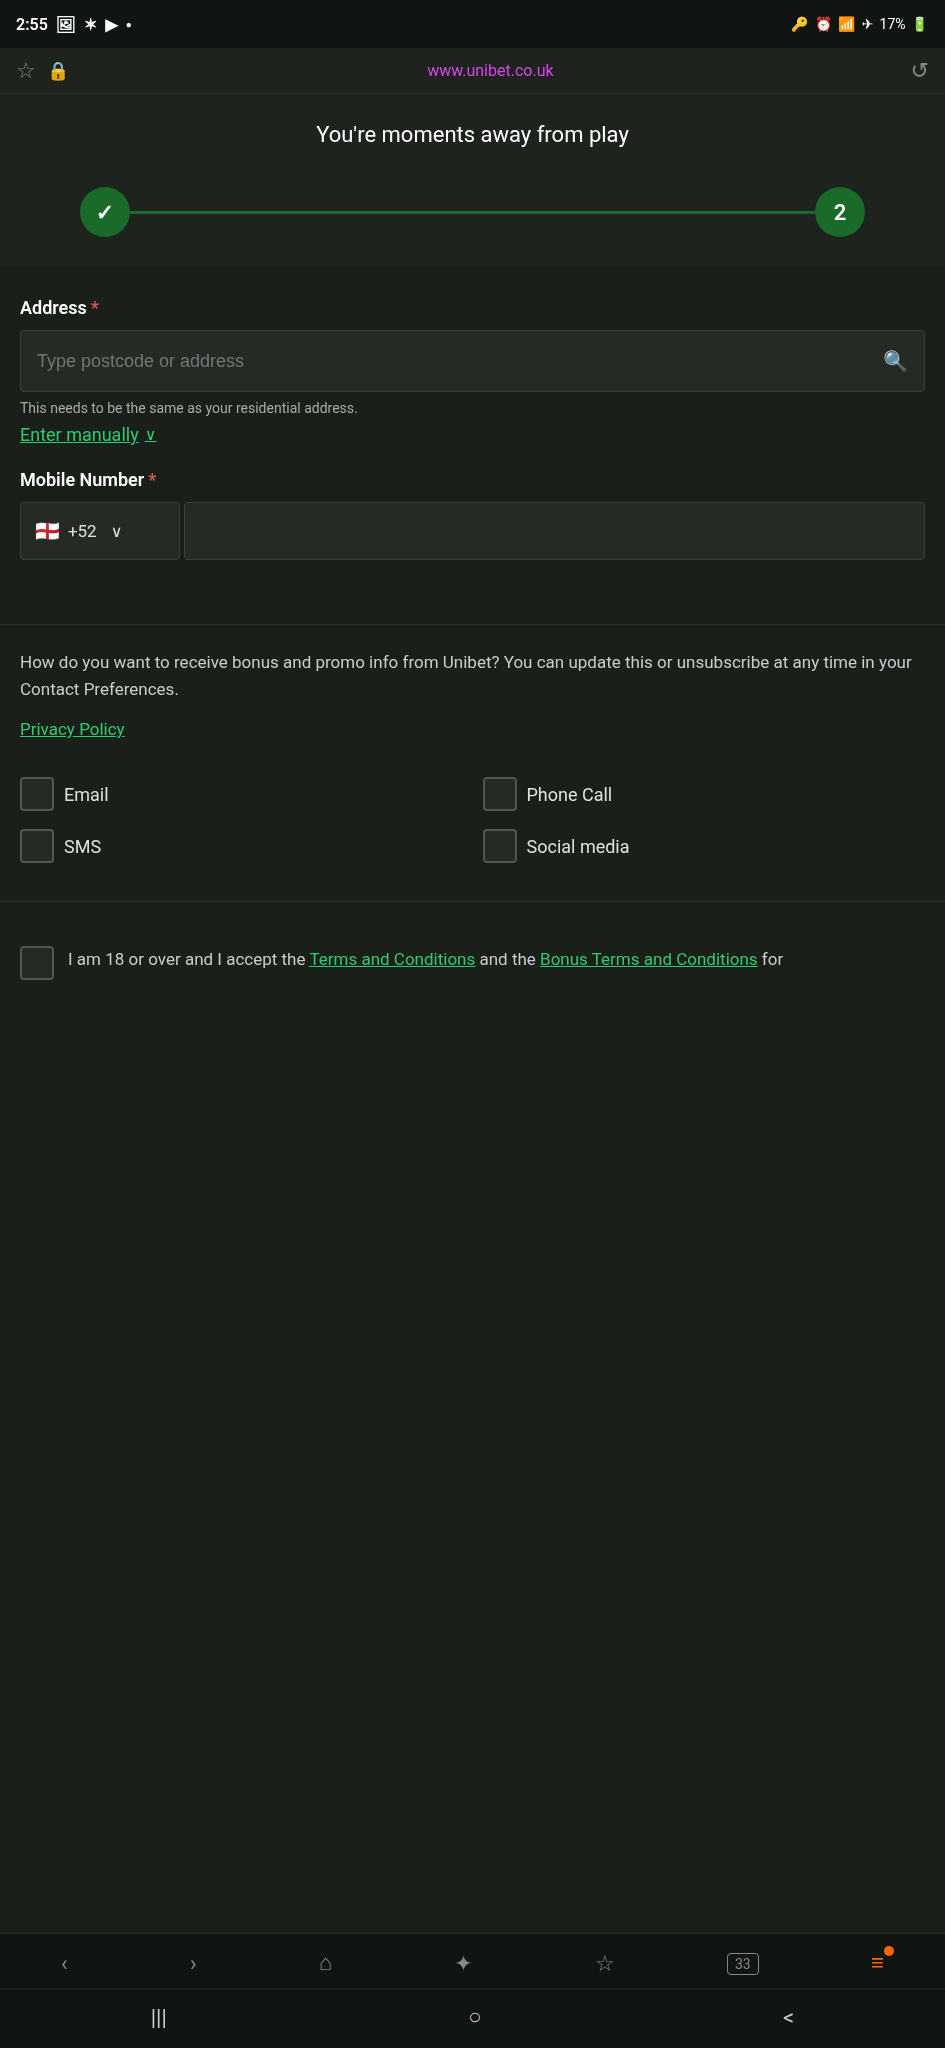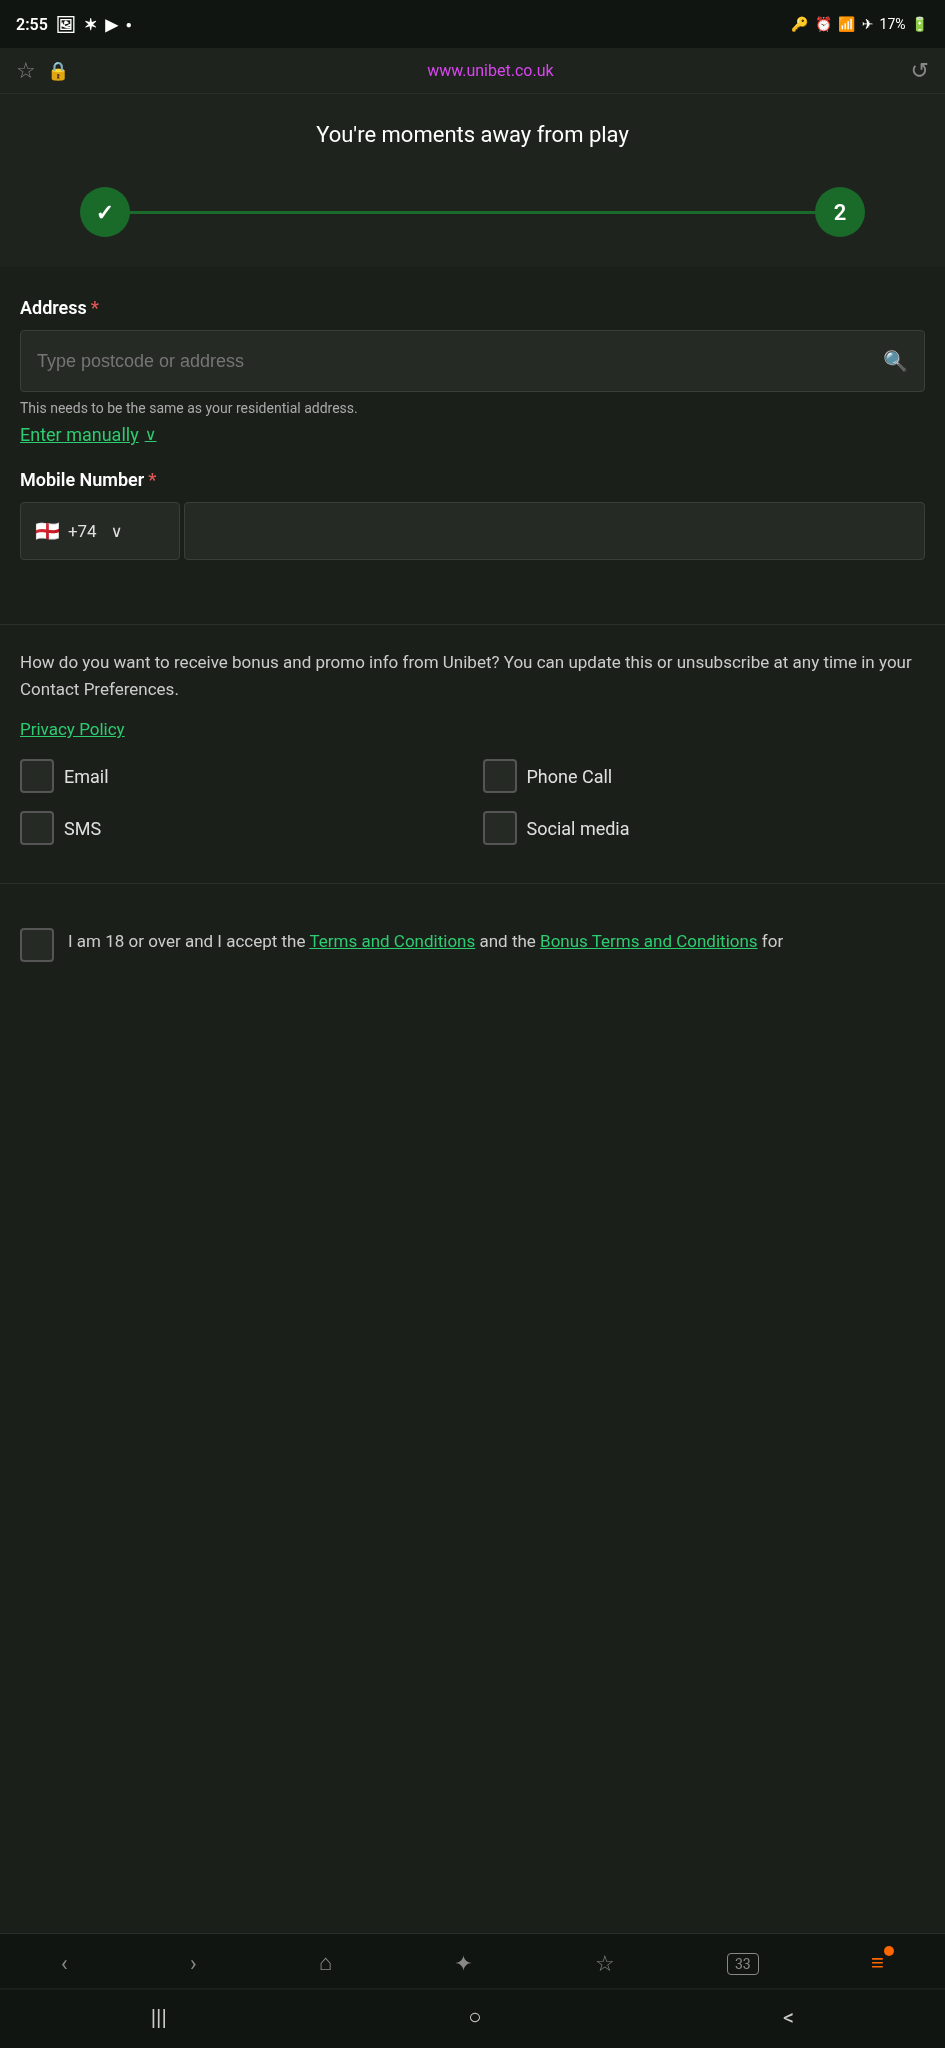--- a/index.html
+++ b/index.html
@@ -248,21 +248,21 @@
       color: #ccc;
       line-height: 1.6;
       margin-bottom: 16px;
     }
     .privacy-policy-link {
       color: #2ecc71;
       font-size: 17px;
       text-decoration: underline;
       cursor: pointer;
       display: inline-block;
-      margin-bottom: 20px;
+      margin-bottom: 38px;
       text-align: right;
     }
 
     
     .checkboxes-grid {
       display: grid;
       grid-template-columns: 1fr 1fr;
       gap: 18px 20px;
       margin-bottom: 8px;
     }
@@ -414,21 +414,21 @@
     </div>
 
     <div class="field-group">
       <div class="field-label">
         <span>Mobile Number</span>
         <span class="required-star">*</span>
       </div>
       <div class="mobile-row">
         <div class="country-select">
           <span class="flag-icon">🏴󠁧󠁢󠁥󠁮󠁧󠁿</span>
-          <span class="country-code">+74</span>
+          <span class="country-code">+52</span>
           <span class="country-chevron">∨</span>
         </div>
         <input class="phone-input" type="tel" value="" style="">
       </div>
     </div>
 
   </div>
 
   <div class="divider"></div>
 

